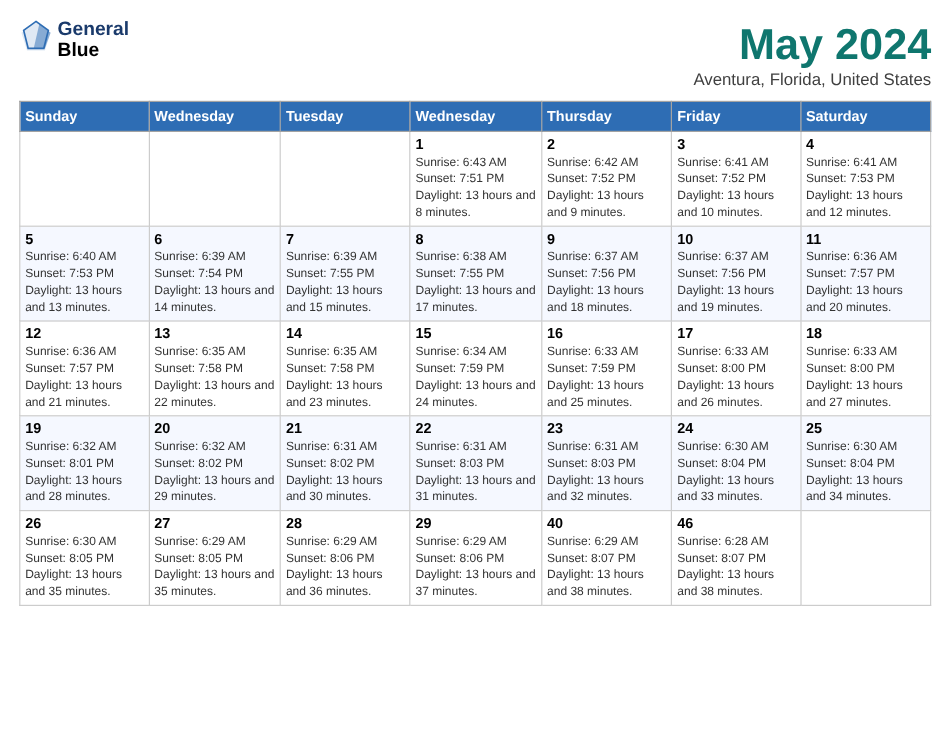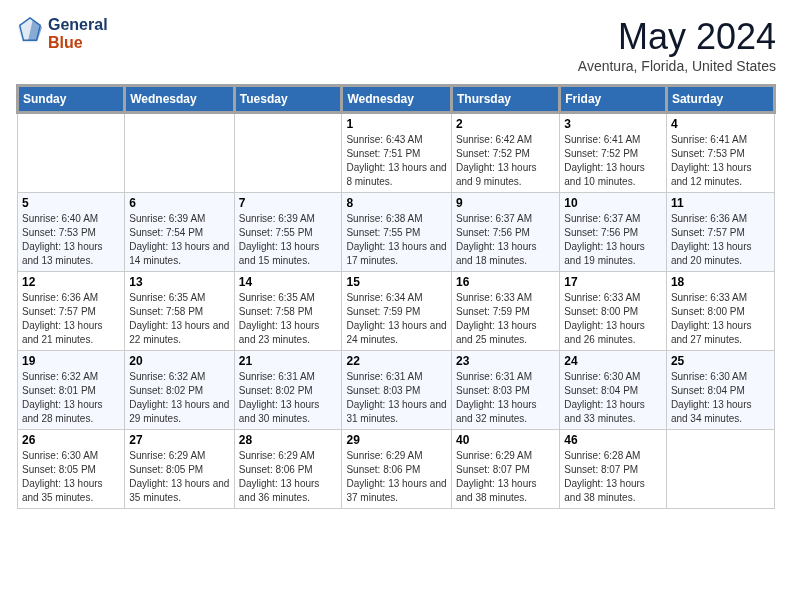--- a/index.html
+++ b/index.html
@@ -22,40 +22,40 @@
     }
     .logo-icon {
       width: 28px;
       height: 28px;
     }
     .title-section {
       text-align: right;
     }
     .month-title {
       font-size: 36px;
-      font-weight: normal;
-      color: #0f172a;
+      font-weight: bold;
+      color: #0f766e;
     }
     .location {
       font-size: 14px;
       color: #404040;
     }
     table {
       width: 100%;
       border-collapse: collapse;
       font-size: 11px;
     }
     thead tr th {
       background-color: #2e6db4;
       color: #fff;
       padding: 5px 4px;
       text-align: left;
       font-size: 12px;
       font-weight: bold;
-      border: 3px solid #a3a3a3;
+      border: 1px solid #a3a3a3;
     }
     tbody tr td {
       border: 1px solid #ccc;
       vertical-align: top;
       padding: 3px 4px;
       min-height: 70px;
       height: 75px;
       width: 113px;
     }
     .day-number {
@@ -84,21 +84,21 @@
 
 <div class="header">
   <div class="logo">
     <svg class="logo-icon" viewBox="0 0 30 30">
       <polygon points="15,2 28,12 23,28 7,28 2,12" fill="#2e6db4" opacity="0.15"></polygon>
       <polygon points="18,4 28,12 23,26 13,26" fill="#2e6db4" opacity="0.5"></polygon>
       <polygon points="15,2 26,10 22,26 8,26 4,10" fill="none" stroke="#2e6db4" stroke-width="1.5"></polygon>
     </svg>
     <div>
       <div style="font-size:16px;font-weight:bold;color:#1a3a6b;">General</div>
-      <div style="font-size:16px;font-weight:bold;color:#c2410c;">Blue</div>
+      <div style="font-size:16px;font-weight:bold;color:#000000;">Blue</div>
     </div>
   </div>
   <div class="title-section">
     <div class="month-title">May 2024</div>
     <div class="location">Aventura, Florida, United States</div>
   </div>
 </div>
 
 <table>
   <thead>

